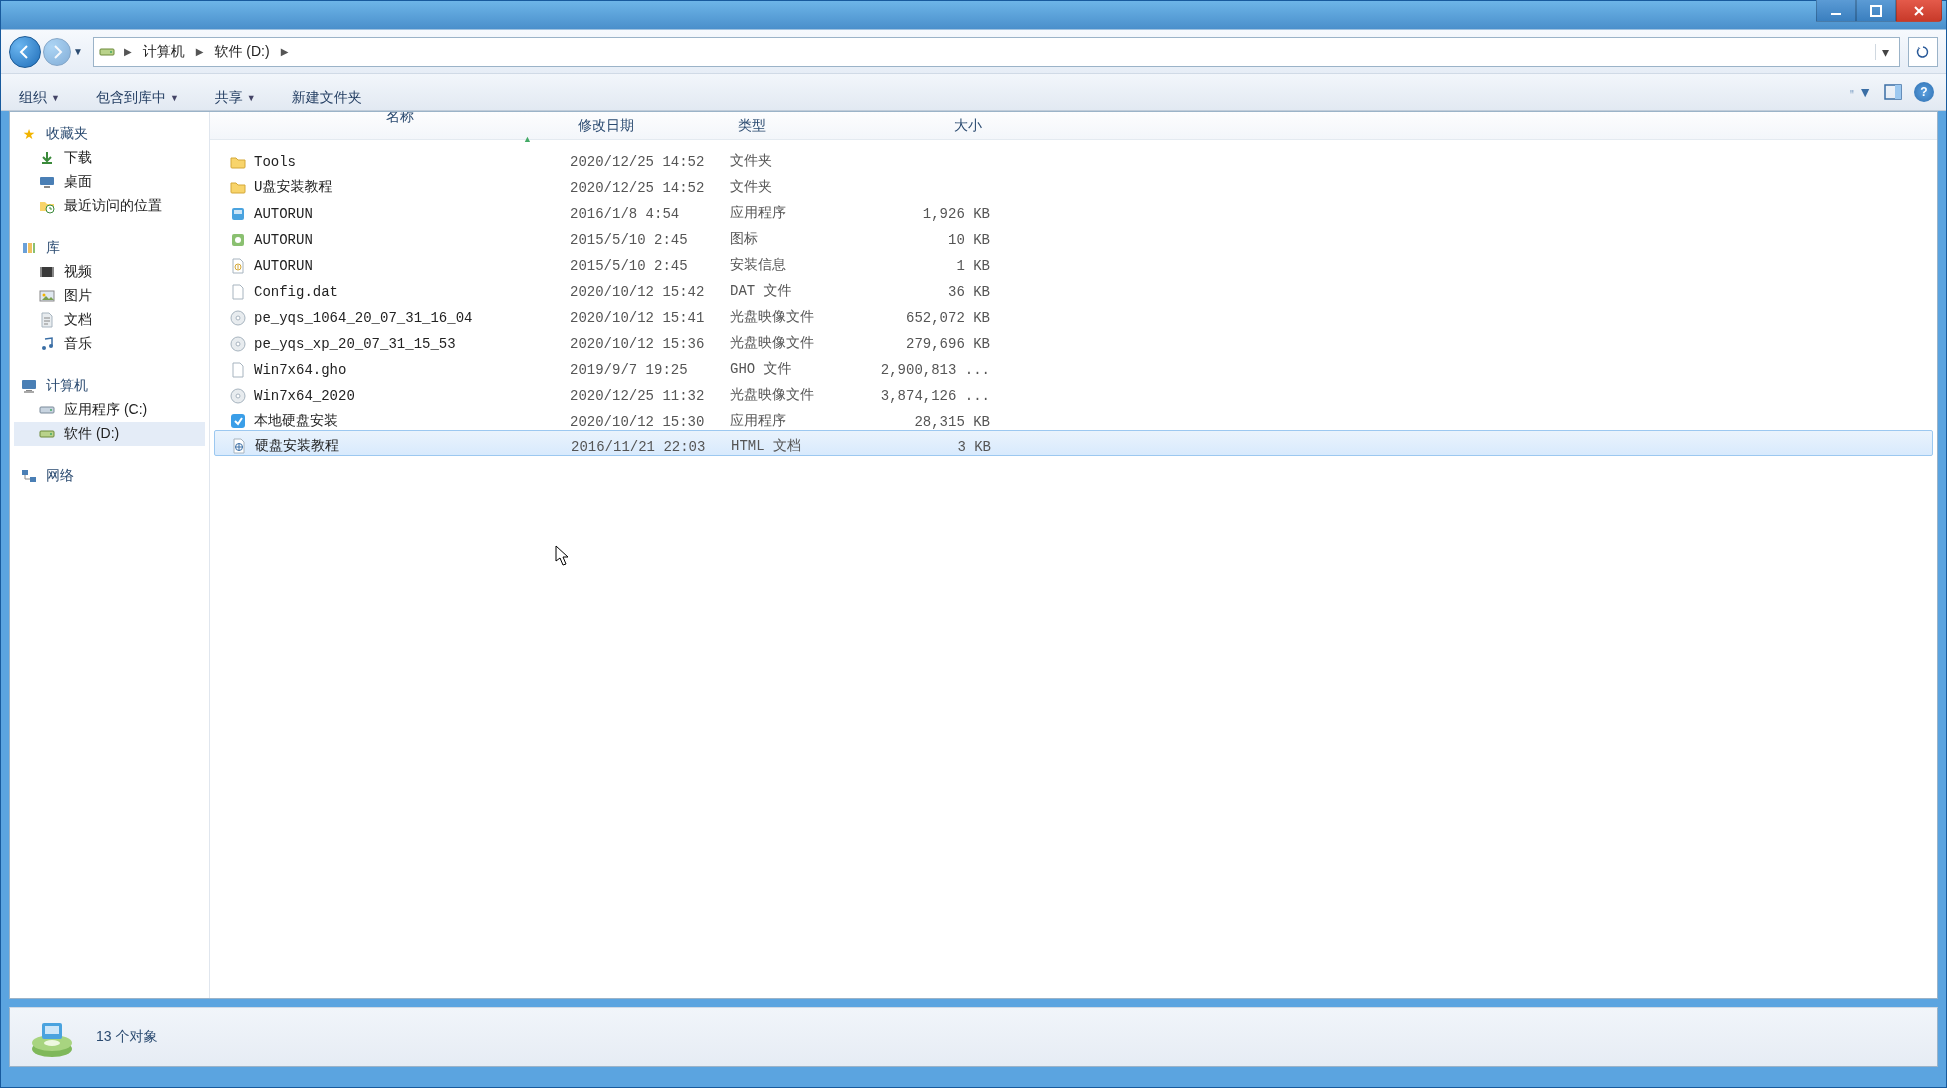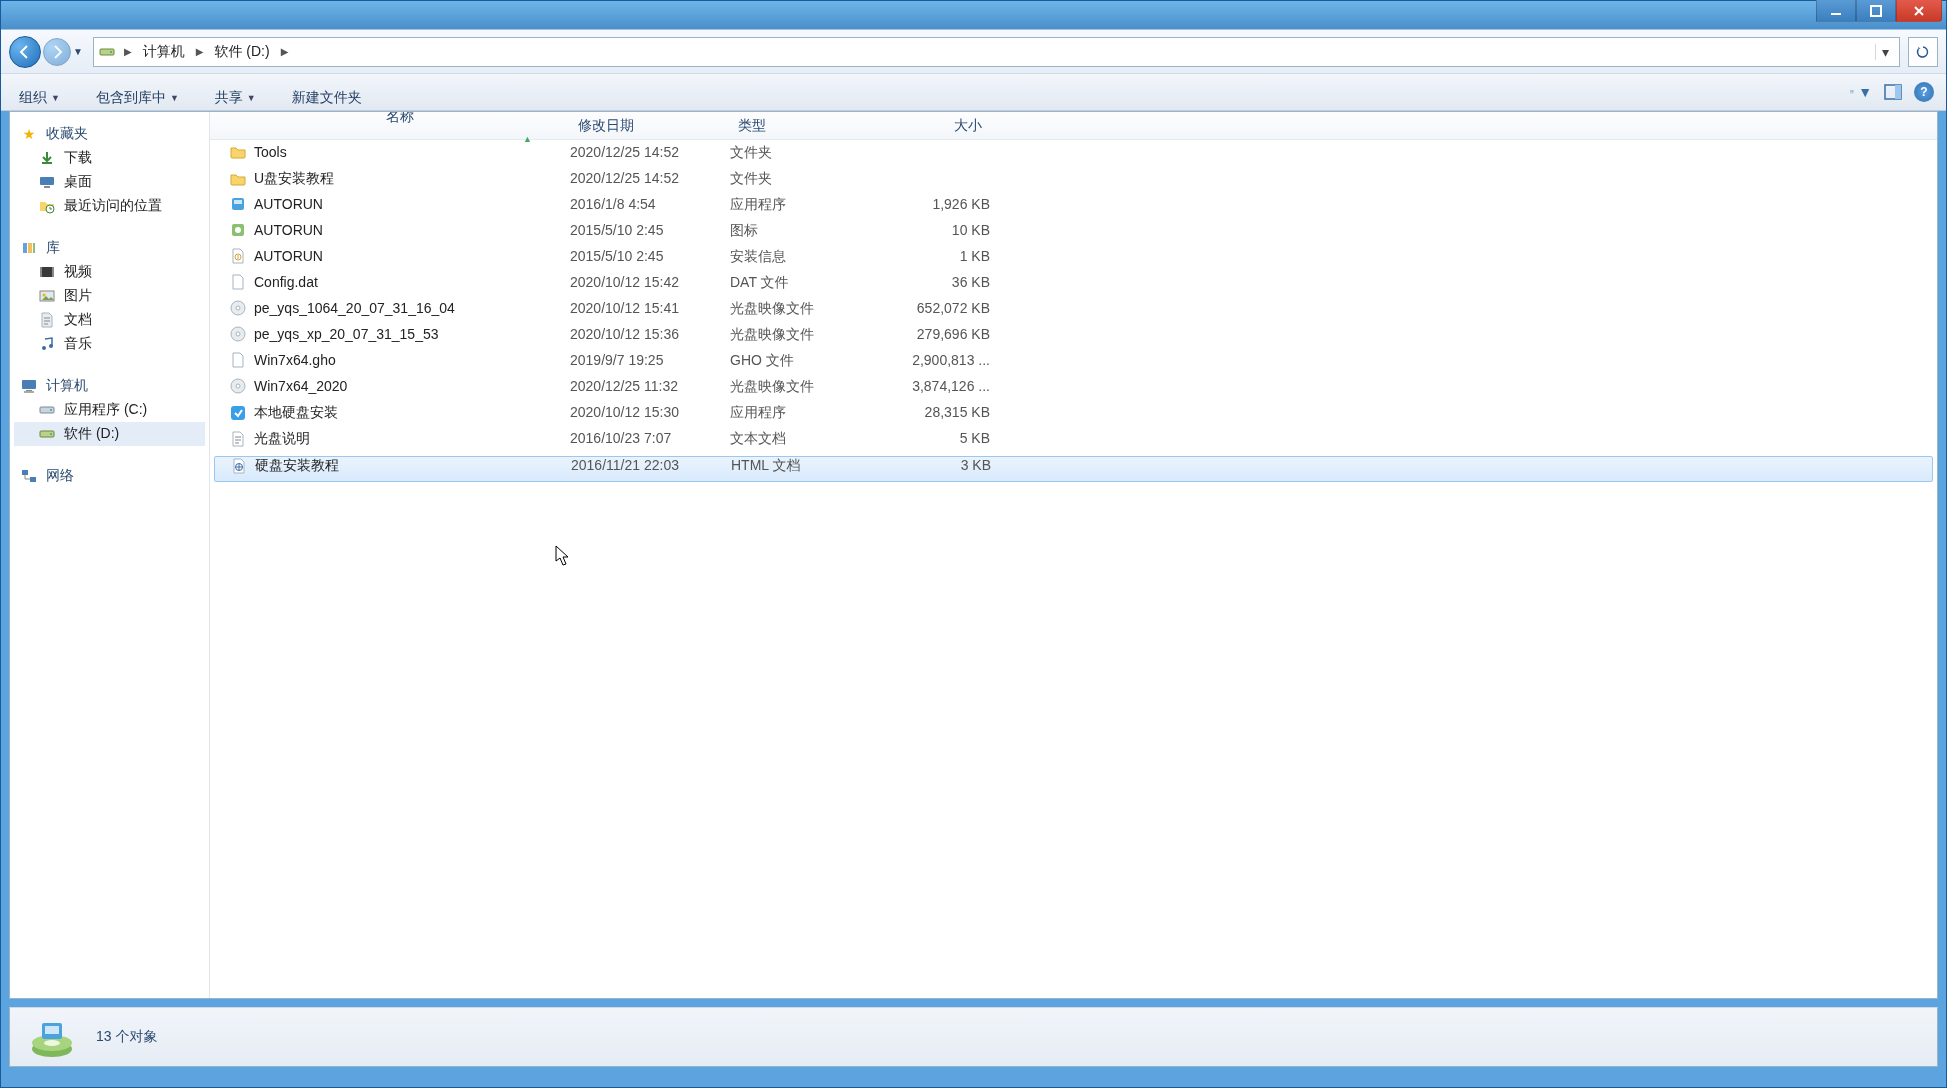--- a/index.html
+++ b/index.html
@@ -59,21 +59,21 @@
 .filearea { flex: 1; display: flex; flex-direction: column; }
 .colheads { height: 28px; display: flex; align-items: center; border-bottom: 1px solid #e4eaf0; padding-left: 20px; color: #2a4a70; background: linear-gradient(to bottom,#fdfdfe,#f3f6fa); }
 .ch { padding: 0 8px; }
 .ch-name { width: 340px; display: flex; align-items: center; gap: 8px; flex-direction: column; }
 .ch-name .sortup { font-size: 9px; color: #4a6; margin-left: auto; margin-right: 30px; }
 .ch-date { width: 160px; }
 .ch-type { width: 150px; }
 .ch-size { width: 110px; text-align: right; }
 
 .rows { flex: 1; overflow: auto; padding-top: 4px; }
-.frow { display: flex; align-items: flex-start; height: 26px; padding-left: 20px; color: #222; }
+.frow { display: flex; align-items: flex-end; height: 26px; padding-left: 20px; color: #222; font-family: Liberation Mono, monospace; }
 .frow.sel { background: linear-gradient(to bottom,#eaf3fc,#d8eafd); border: 1px solid #9cc8f0; border-radius: 2px; margin: 0 4px; padding-left: 16px; }
 .fc-name { width: 340px; display: flex; align-items: center; gap: 8px; }
 .fc-date { width: 160px; color: #555; }
 .fc-type { width: 150px; color: #555; }
 .fc-size { width: 110px; text-align: right; color: #555; }
 .ficon { width: 16px; height: 16px; display: inline-flex; align-items: center; justify-content: center; }
 .ficon svg { width: 16px; height: 16px; }
 
 
 .statusbar { height: 60px; background: linear-gradient(to bottom,#f1f5fa,#e6ecf4); border-top: 1px solid #cfd9e5; display: flex; align-items: center; padding: 0 18px; gap: 20px; color: #2a4a70; margin: 0 8px 20px 8px; border-left: 1px solid #9bb3c8; border-right: 1px solid #9bb3c8; border-bottom: 1px solid #9bb3c8; }
@@ -484,34 +484,20 @@
                 <svg viewBox="0 0 16 16">
                   <rect x="1" y="1" width="14" height="14" rx="3" fill="#3a9ee8"></rect>
                   <path d="M5 8 L8 11 L12 5" stroke="#fff" stroke-width="2" fill="none"></path>
                 </svg>
               </span>
               <span>本地硬盘安装</span>
             </div>
             <div class="fc-date">2020/10/12 15:30</div>
             <div class="fc-type">应用程序</div>
             <div class="fc-size">28,315 KB</div>
-          </div>
-          <div class="frow">
-            <div class="fc-name">
-              <span class="ficon">
-                <svg viewBox="0 0 16 16">
-                  <path d="M3 1 h7 l3 3 v11 H3 Z" fill="#fff" stroke="#a7b4bf"></path>
-                  <path d="M5 6 h6 M5 9 h6 M5 12 h4" stroke="#888"></path>
-                </svg>
-              </span>
-              <span>光盘说明</span>
-            </div>
-            <div class="fc-date">2016/10/23 7:07</div>
-            <div class="fc-type">文本文档</div>
-            <div class="fc-size">5 KB</div>
           </div>
           <div class="frow sel">
             <div class="fc-name">
               <span class="ficon">
                 <svg viewBox="0 0 16 16">
                   <path d="M3 1 h7 l3 3 v11 H3 Z" fill="#fff" stroke="#a7b4bf"></path>
                   <circle cx="8" cy="9" r="3.5" fill="none" stroke="#3a6ea5"></circle>
                   <path d="M4.5 9 h7 M8 5.5 v7" stroke="#3a6ea5"></path>
                 </svg>
               </span>

